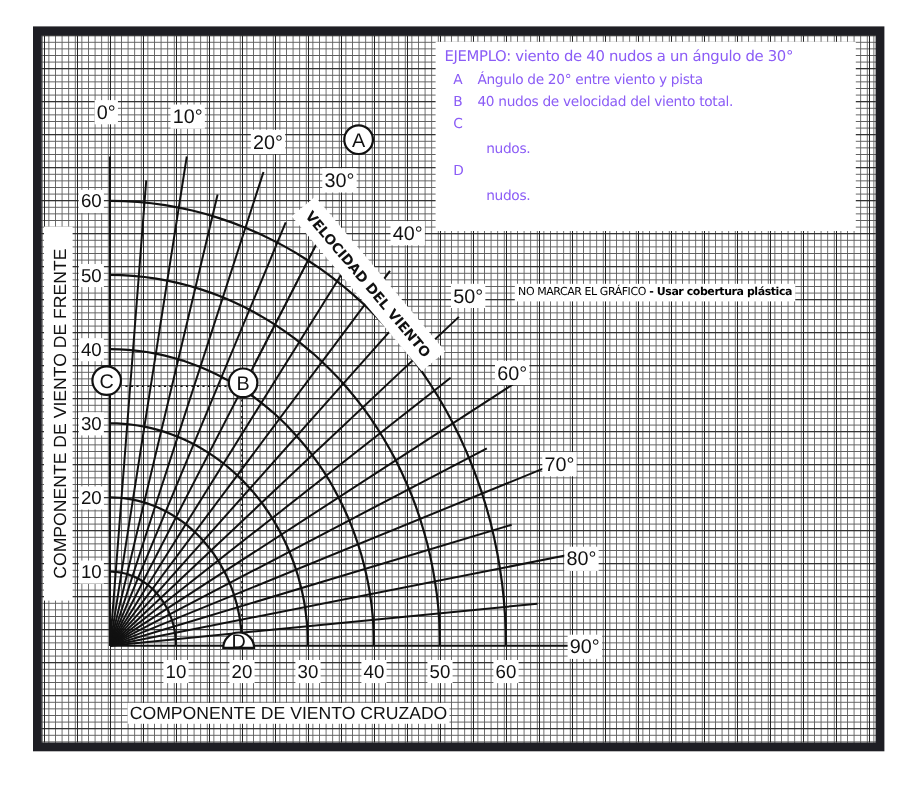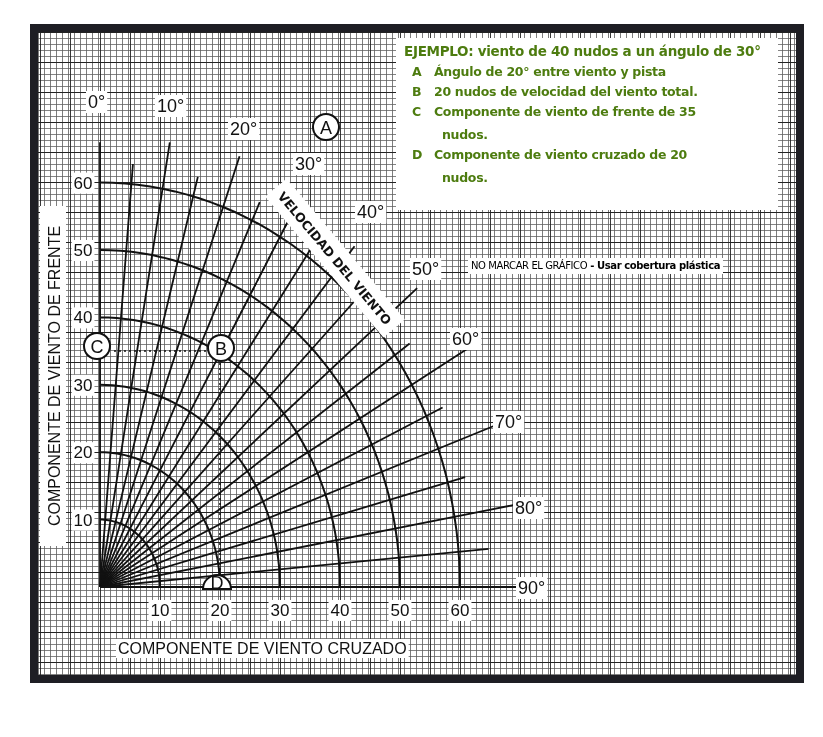--- a/index.html
+++ b/index.html
@@ -1,18 +1,18 @@
 <!DOCTYPE html>
 <html><head>
 <meta charset="utf-8">
 <style>
   html, body { margin: 0; padding: 0; background: #ffffff; }
   body { width: 823px; height: 737px; position: relative; overflow: hidden; font-family: "Liberation Sans", sans-serif; }
   #chart-svg { position: absolute; left: 0; top: 0; }
-  .legend-box { position: absolute; background: #fff; color: #4d7c0f; font-family: "DejaVu Sans", sans-serif; font-weight: bold; }
+  .legend-box { position: absolute; background: #fff; color: #8b5cf6; font-family: "DejaVu Sans", sans-serif; }
   .legend-title { font-size: 13.5px; letter-spacing: -0.3px; white-space: nowrap; }
   .legend-item { font-size: 12.5px; margin-top: 5px; display: flex; letter-spacing: -0.3px; }
   .legend-key { width: 22px; flex: 0 0 22px; }
   .legend-indent { padding-left: 38px; font-size: 12.5px; margin-top: 8px; letter-spacing: -0.3px; }
   .note-box { position: absolute; background: #fff; font-family: "DejaVu Sans", sans-serif; font-size: 10px; white-space: nowrap; padding: 0 3px; letter-spacing: -0.4px; text-align: right; }
   .note-bold { font-weight: bold; }
 </style>
 </head>
 <body>
 
@@ -180,29 +180,27 @@
 </svg>
 
 <div class="legend-box" style="left:396px; top:38px; width:382px; height:172px; padding:5px 0 0 8px; box-sizing:border-box;">
   <div class="legend-title">EJEMPLO: viento de 40 nudos  a un ángulo de 30°</div>
   <div class="legend-item" style="padding-left:8px;">
     <span class="legend-key">A</span>
     <span>Ángulo de 20° entre viento y pista</span>
   </div>
   <div class="legend-item" style="padding-left:8px;">
     <span class="legend-key">B</span>
-    <span>20 nudos de velocidad del viento total.</span>
+    <span>40 nudos de velocidad del viento total.</span>
   </div>
   <div class="legend-item" style="padding-left:8px;">
     <span class="legend-key">C</span>
-    <span>Componente  de viento de frente de 35</span>
   </div>
   <div class="legend-indent">nudos.</div>
   <div class="legend-item" style="padding-left:8px;">
     <span class="legend-key">D</span>
-    <span> Componente  de viento cruzado de 20</span>
   </div>
   <div class="legend-indent">nudos.</div>
 </div>
 
 <div class="note-box" style="left:468px; top:258px; height:16px; line-height:16px;">
   <span>NO MARCAR  EL GRÁFICO</span><span class="note-bold"> - Usar cobertura plástica</span>
 </div>
 
 </body></html>

